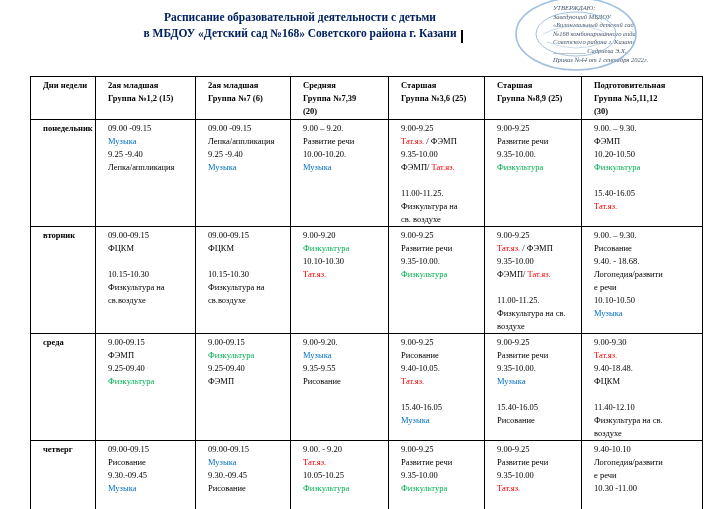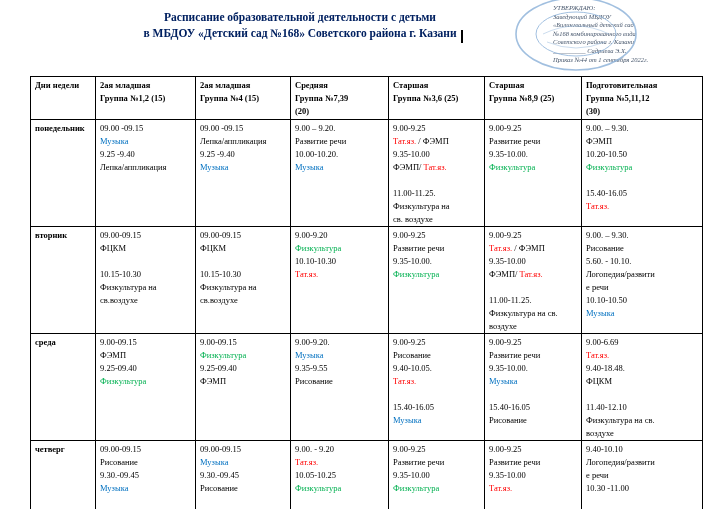--- a/index.html
+++ b/index.html
@@ -23,21 +23,21 @@
   .stamp {
     position:absolute; left:503px; top:-4px; opacity:0.8; pointer-events:none;
   }
   table.schedule {
     position:absolute; left:30px; top:76px; width:672px;
     border-collapse:collapse; table-layout:fixed;
     font-size:8.5px; line-height:13px;
   }
   .schedule th, .schedule td {
     border:1px solid #000; vertical-align:top; text-align:left;
-    padding:2px 2px 0 4px; overflow:hidden;
+    padding:2px 2px 0 12px; overflow:hidden;
   }
   .schedule th { font-weight:bold; }
   .schedule td.day { font-weight:bold; }
   .schedule thead tr { height:43px; }
   .schedule tbody tr:nth-child(1) { height:107px; }
   .schedule tbody tr:nth-child(2) { height:107px; }
   .schedule tbody tr:nth-child(3) { height:102px; }
   .schedule tbody tr:nth-child(4) { height:95px; }
   .gap { height:13px; }
   .u { }
@@ -82,21 +82,21 @@
     </colgroup>
     <thead>
       <tr>
         <th>Дни недели</th>
       <th>
             <div>2ая младшая</div>
             <div>Группа №1,2  (15)</div>
           </th>
           <th>
             <div>2ая младшая</div>
-            <div>Группа №4 (15)</div>
+            <div>Группа №7 (6)</div>
           </th>
           <th>
             <div>Средняя</div>
             <div>Группа №7,39</div>
             <div>(20)</div>
           </th>
           <th>
             <div>Старшая</div>
             <div>Группа №3,6 (25)</div>
           </th>
@@ -194,21 +194,21 @@
             <div><span style="color: rgb(0, 0, 0);">9.35-10.00</span></div>
             <div><span style="color: rgb(0, 0, 0);">ФЭМП/ </span><span class="u" style="color: rgb(255, 0, 0);">Тат.яз.</span></div>
             <div class="gap"></div>
             <div><span style="color: rgb(0, 0, 0);">11.00-11.25.</span></div>
             <div><span style="color: rgb(0, 0, 0);">Физкультура на св.</span></div>
             <div><span style="color: rgb(0, 0, 0);">воздухе</span></div>
           </td>
           <td>
             <div><span style="color: rgb(0, 0, 0);">9.00. – 9.30.</span></div>
             <div><span style="color: rgb(0, 0, 0);">Рисование</span></div>
-            <div><span style="color: rgb(0, 0, 0);">5.60. - 10.10.</span></div>
+            <div><span style="color: rgb(0, 0, 0);">9.40. - 18.68.</span></div>
             <div><span style="color: rgb(0, 0, 0);">Логопедия/развити</span></div>
             <div><span style="color: rgb(0, 0, 0);">е речи</span></div>
             <div><span style="color: rgb(0, 0, 0);">10.10-10.50</span></div>
             <div><span style="color: rgb(0, 112, 192);">Музыка</span></div>
           </td>
         </tr>
         <tr>
           <td class="day">среда</td>
           <td>
             <div><span style="color: rgb(0, 0, 0);">9.00-09.15</span></div>
@@ -240,21 +240,21 @@
           <td>
             <div><span style="color: rgb(0, 0, 0);">9.00-9.25</span></div>
             <div><span style="color: rgb(0, 0, 0);">Развитие речи</span></div>
             <div><span style="color: rgb(0, 0, 0);">9.35-10.00.</span></div>
             <div><span style="color: rgb(0, 112, 192);">Музыка</span></div>
             <div class="gap"></div>
             <div><span style="color: rgb(0, 0, 0);">15.40-16.05</span></div>
             <div><span style="color: rgb(0, 0, 0);">Рисование</span></div>
           </td>
           <td>
-            <div><span style="color: rgb(0, 0, 0);">9.00-6.69</span></div>
+            <div><span style="color: rgb(0, 0, 0);">9.00-9.30</span></div>
             <div><span class="u" style="color: rgb(255, 0, 0);">Тат.яз.</span></div>
             <div><span style="color: rgb(0, 0, 0);">9.40-18.48.</span></div>
             <div><span style="color: rgb(0, 0, 0);">ФЦКМ</span></div>
             <div class="gap"></div>
             <div><span style="color: rgb(0, 0, 0);">11.40-12.10</span></div>
             <div><span style="color: rgb(0, 0, 0);">Физкультура на св.</span></div>
             <div><span style="color: rgb(0, 0, 0);">воздухе</span></div>
           </td>
         </tr>
         <tr>

